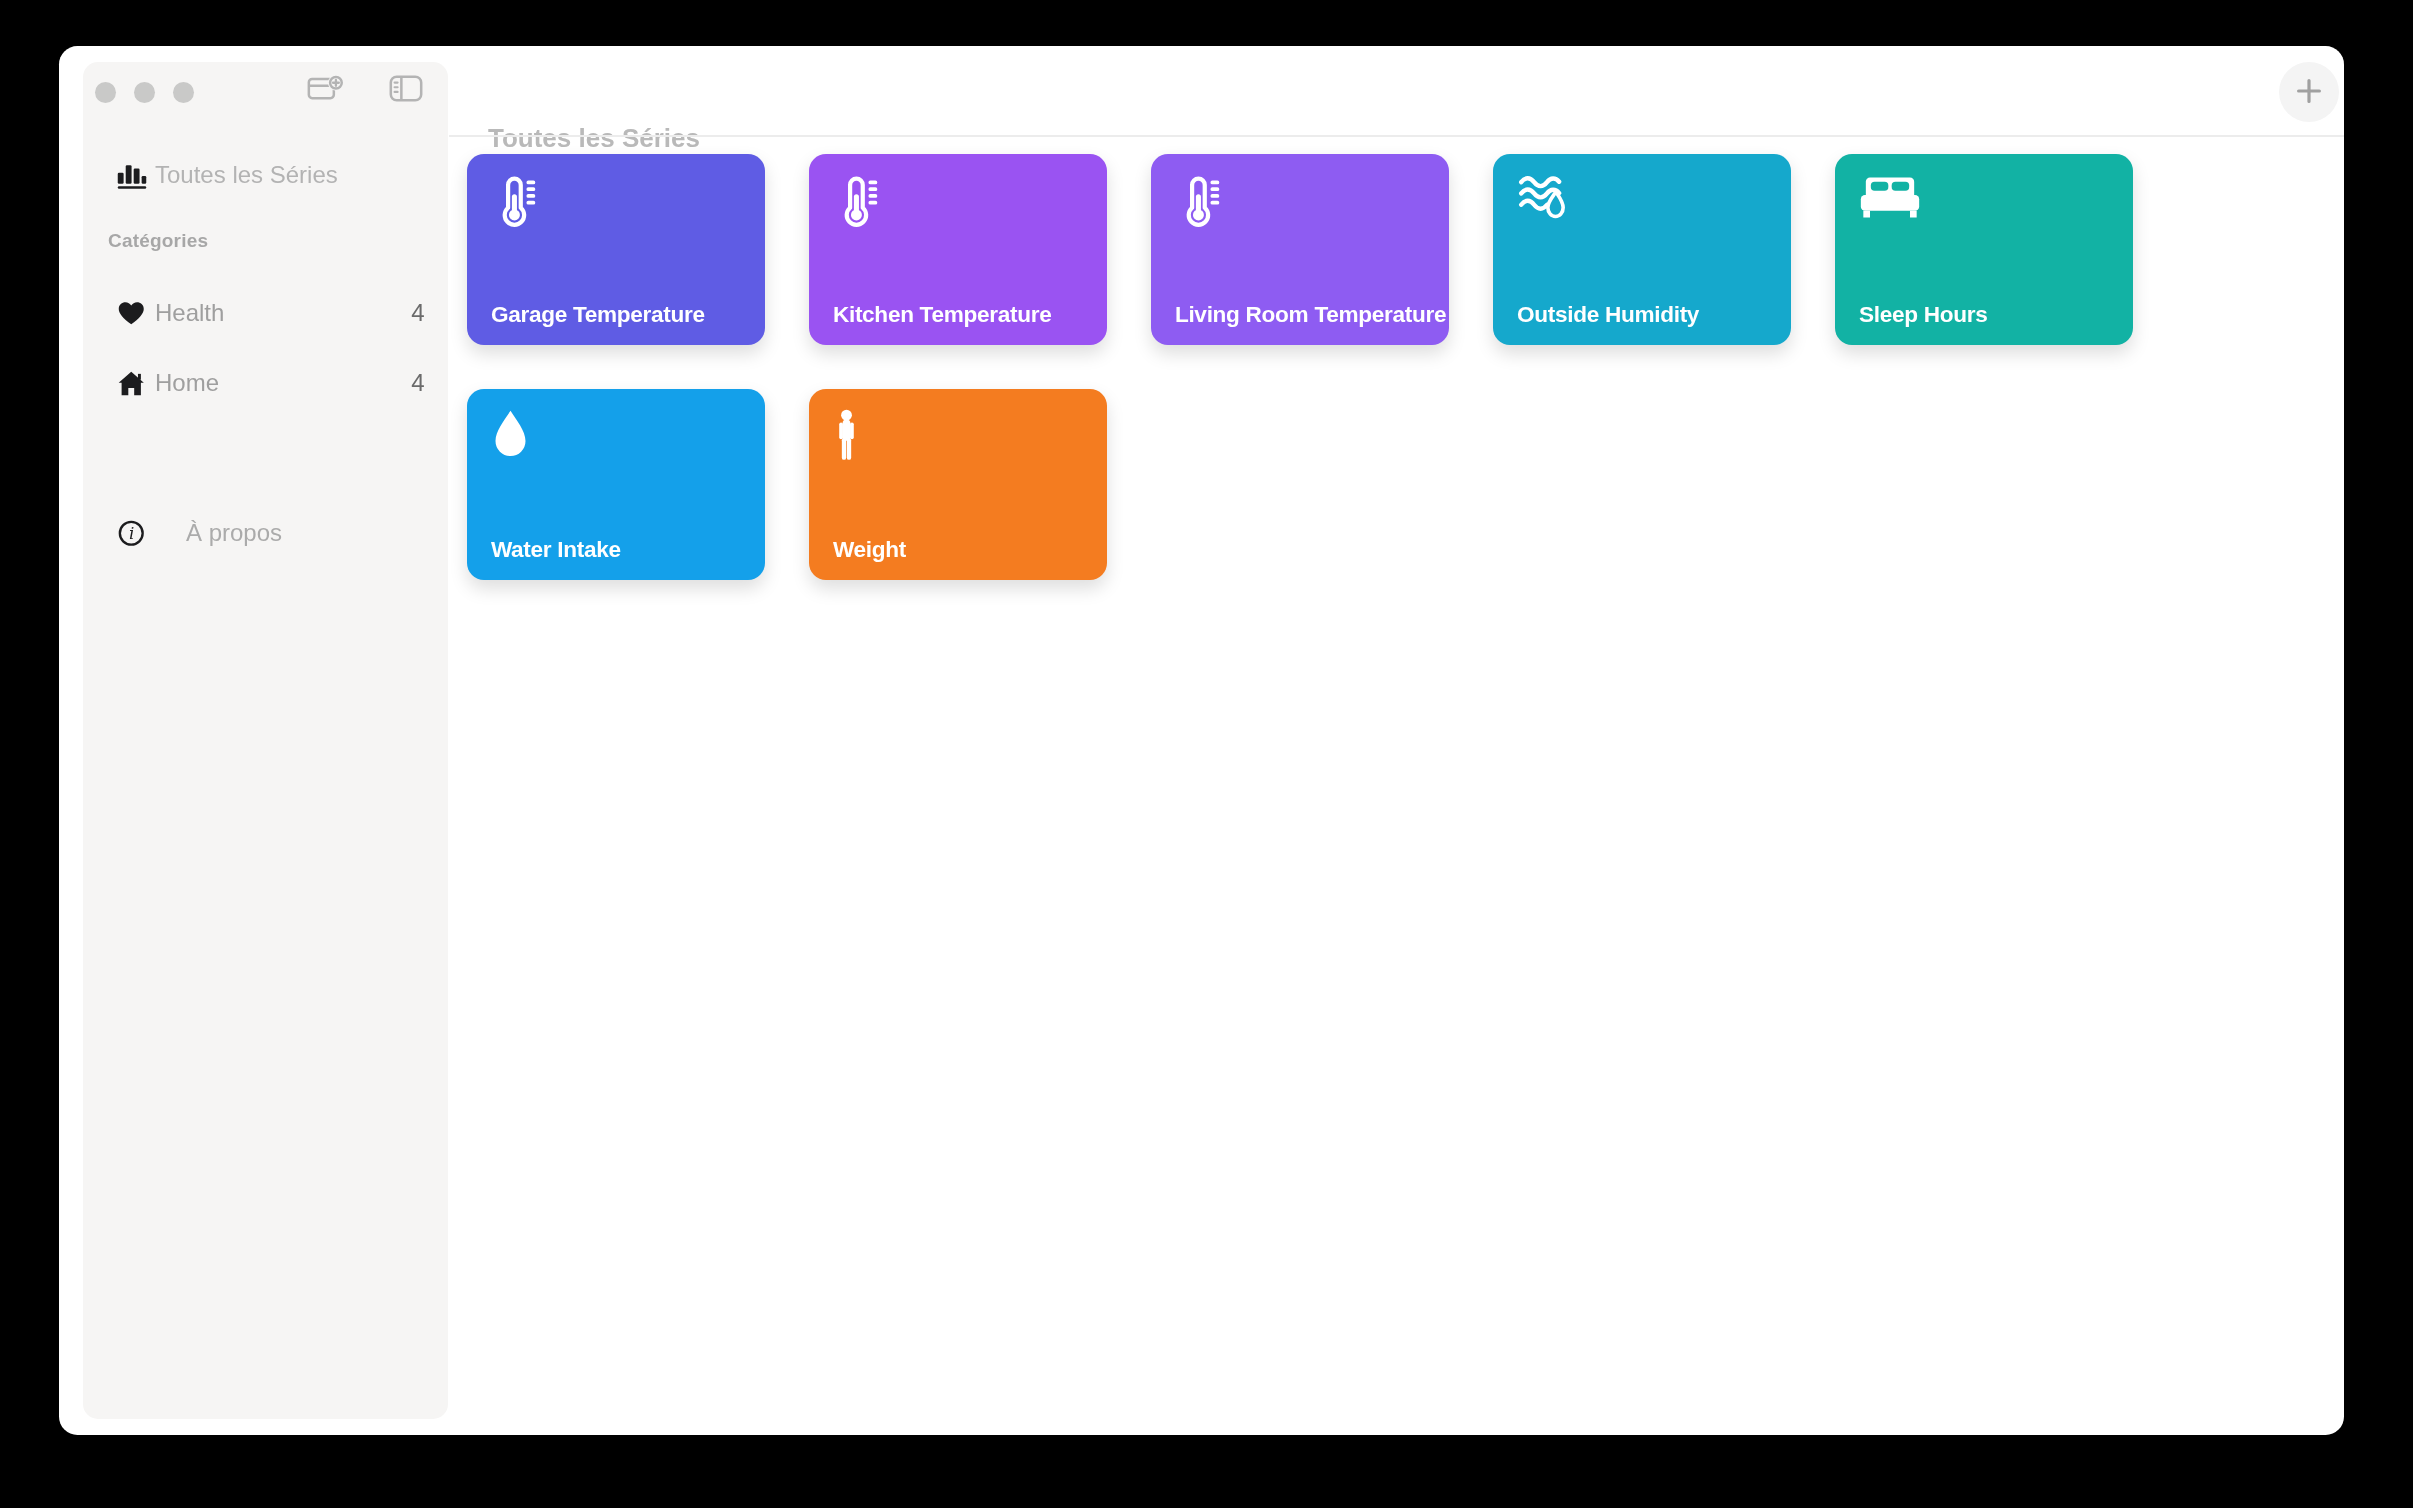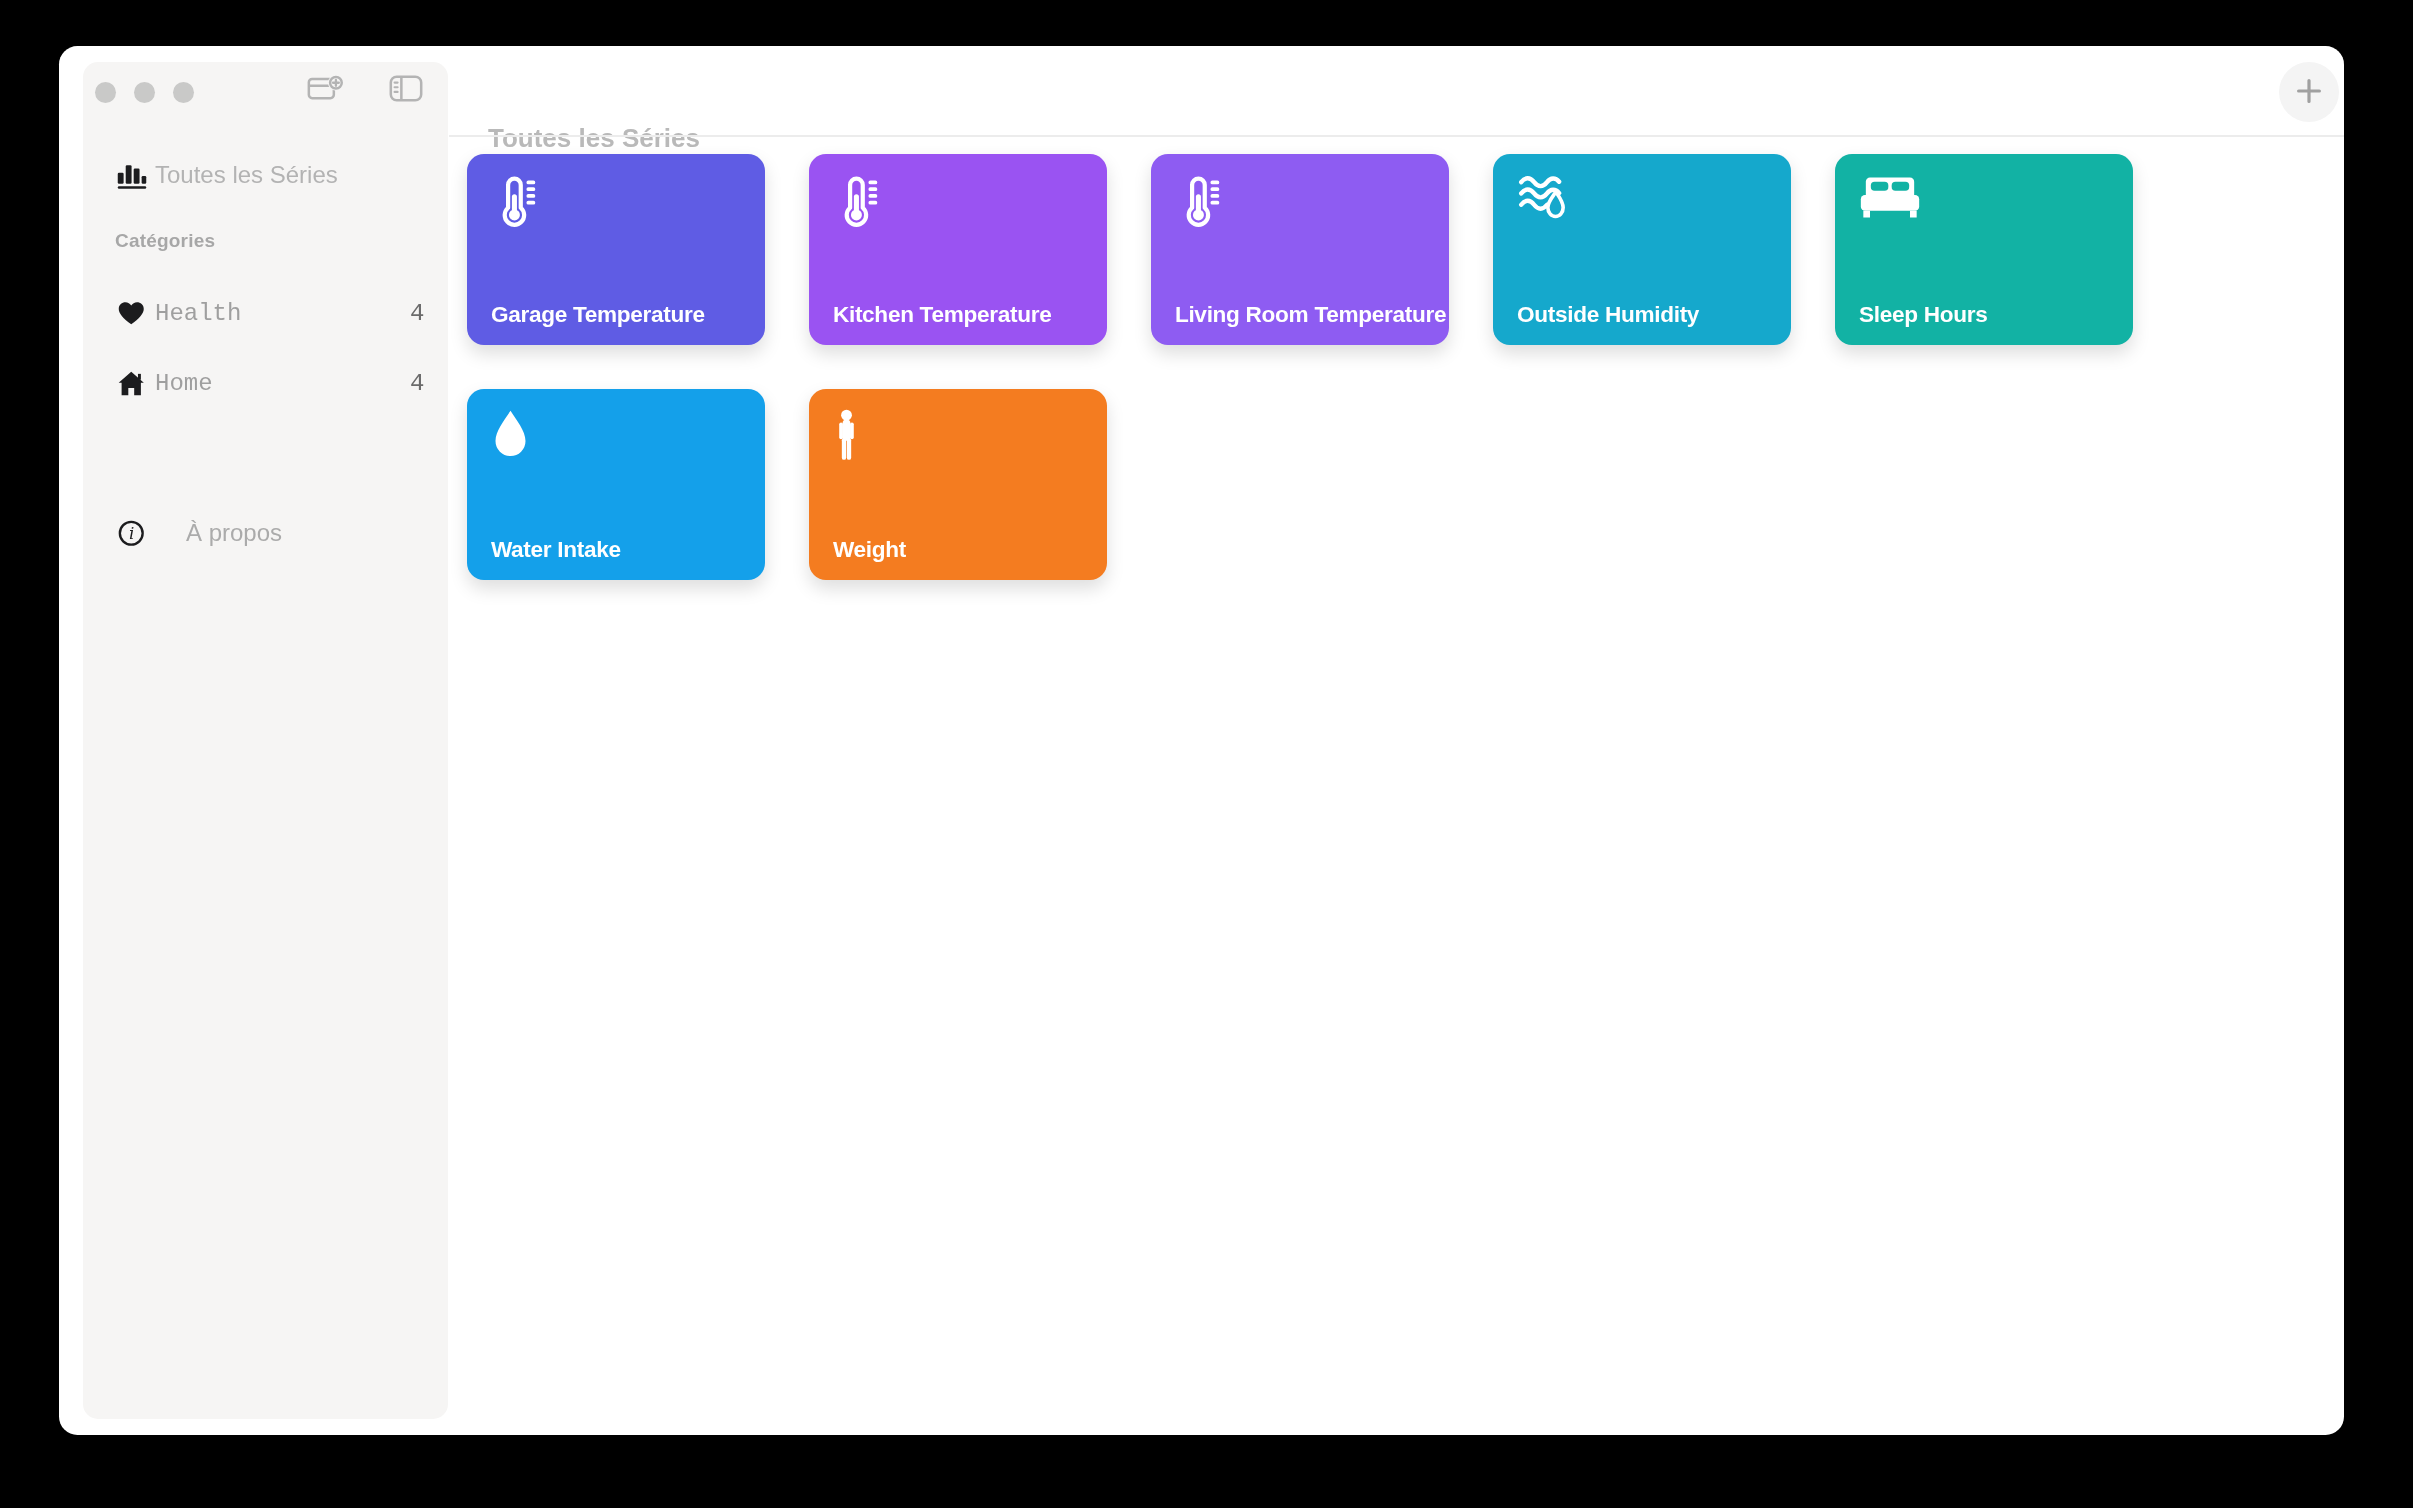--- a/index.html
+++ b/index.html
@@ -17,23 +17,23 @@
     background:#f6f5f4; border-radius:15px;
   }
   .traffic { position:absolute; top:20px; left:11.7px; display:flex; gap:18.4px; }
   .traffic span { width:21px; height:21px; border-radius:50%; background:#c9c9c8; display:block; }
   .sb-toolbar-icons { position:absolute; top:11.7px; left:223px; display:flex; gap:44px; align-items:center; }
 
   .sb-allseries { position:absolute; left:0; top:91px; width:100%; height:44px; display:flex; align-items:center; }
   .sb-allseries .icn { width:47px; margin-left:25px; display:flex; justify-content:center; }
   .sb-allseries .lbl { margin-left:0px; font-size:24px; color:#b3b3b3; }
 
-  .sb-header { position:absolute; left:32px; top:168px; font-size:19px; font-weight:bold; color:#a7a7a7; letter-spacing:0.2px; }
-
-  .sb-rows { position:absolute; left:0; top:216px; width:100%;font-family:Liberation Mono, monospace; }
+  .sb-header { position:absolute; left:25px; top:168px; font-size:19px; font-weight:bold; color:#a7a7a7; letter-spacing:0.2px; }
+
+  .sb-rows { position:absolute; left:0; top:216px; width:100%; }
   .sb-row { height:70px; display:flex; align-items:center; cursor:default; }
   .sb-row .icn { width:47px; margin-left:25px; display:flex; justify-content:center; }
   .sb-row .lbl { font-size:24px; color:#9f9f9f; flex:1; }
   .sb-row .cnt { font-size:24px; color:#6b6b6b; margin-right:23.5px; }
 
   .sb-about { position:absolute; left:0; top:449px; width:100%; height:44px; display:flex; align-items:center; }
   .sb-about .icn { width:47px; margin-left:25px; display:flex; justify-content:center; }
   .sb-about .lbl { font-size:24px; color:#ababab;margin-left:31px; }
 
   

